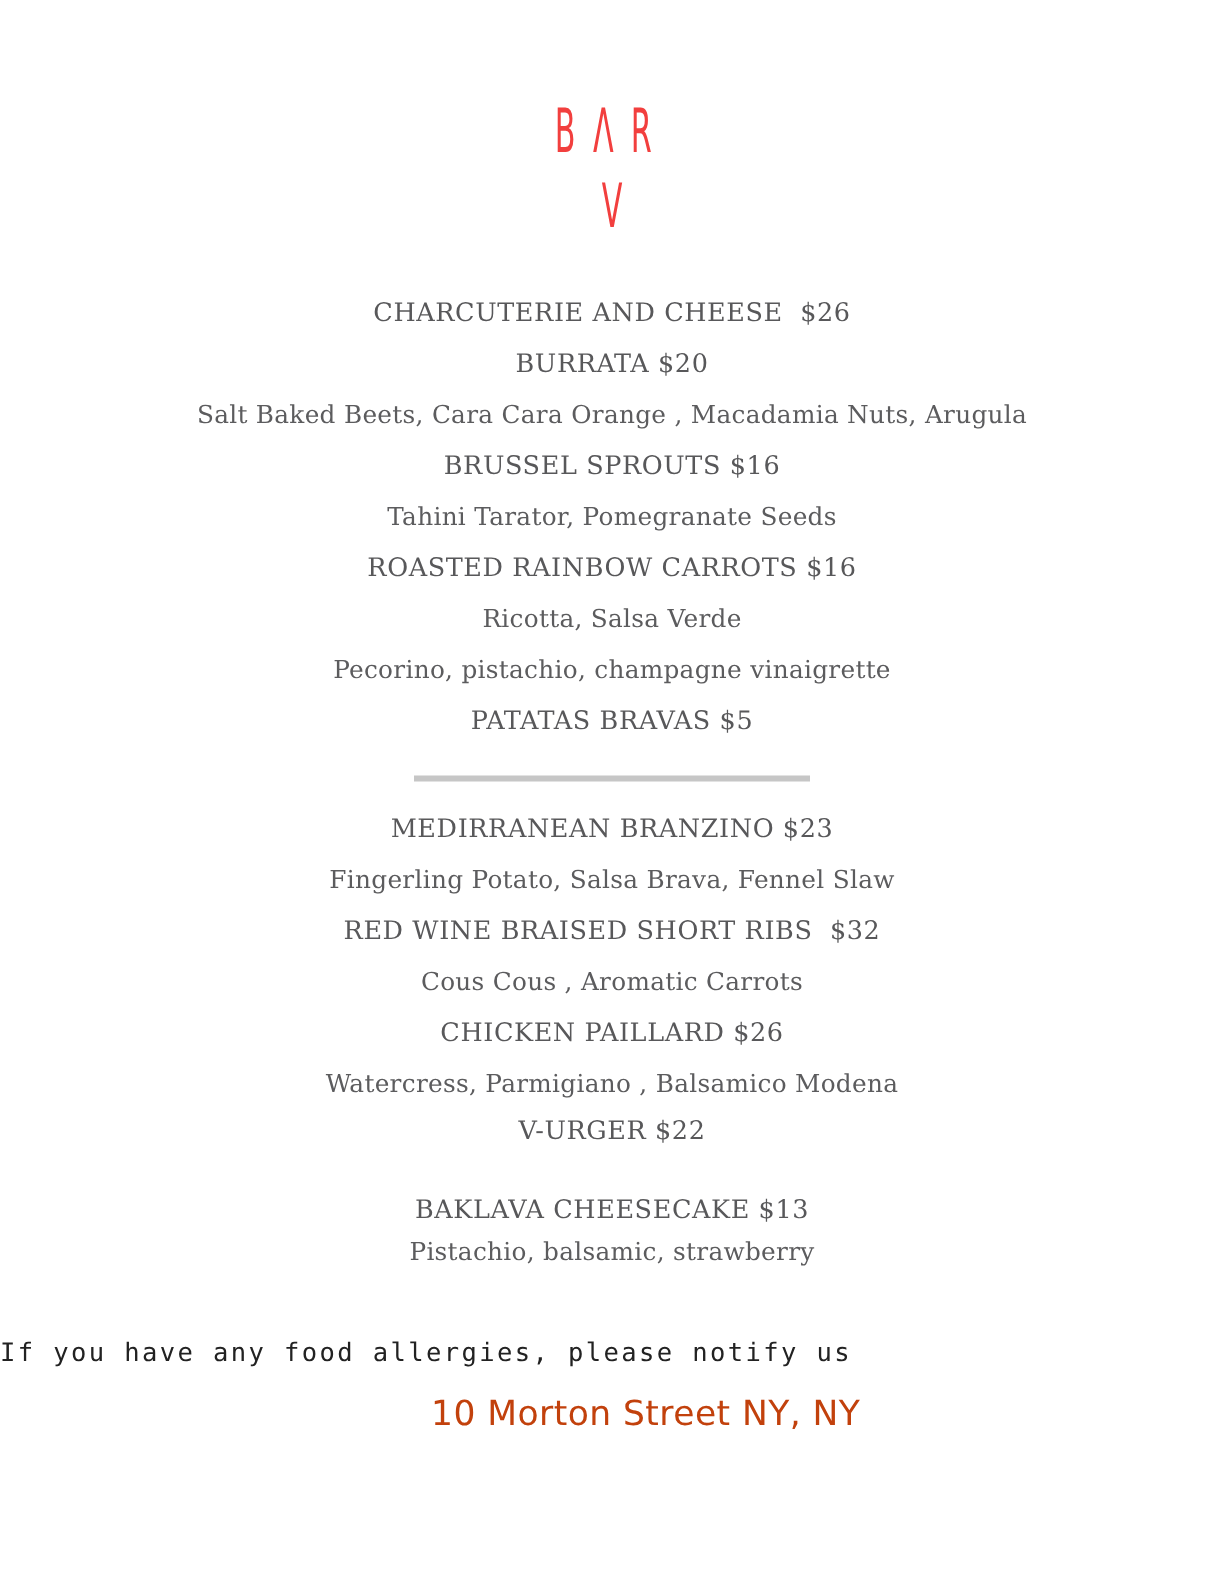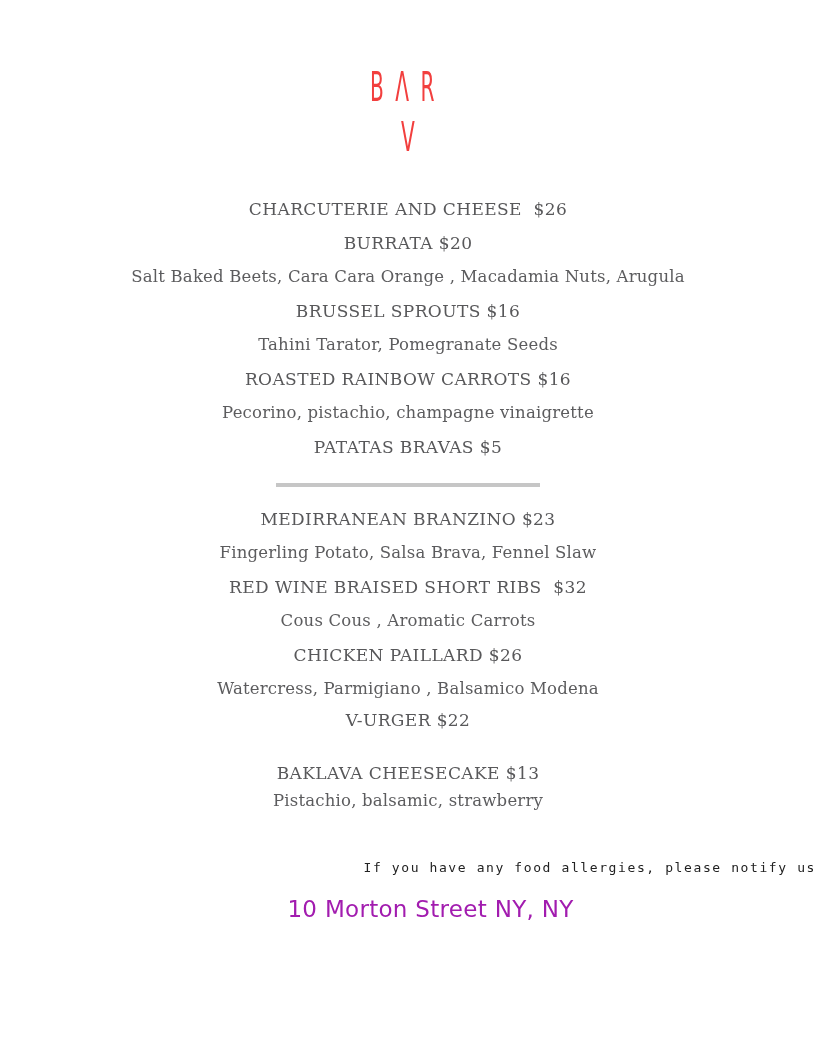--- a/index.html
+++ b/index.html
@@ -55,35 +55,35 @@
     margin: 19px auto 15px auto;
   }
   .menu-section.mains {
     margin-top: 0;
   }
   .menu-section.dessert {
     margin-top: 25px;
   }
   .allergy {
     margin-top: 42px;
-    text-align: right;
+    text-align: left;
     font-family: "DejaVu Sans Mono", monospace;
-    font-size: 13px;
+    font-size: 17px;
     line-height: 22px;
     letter-spacing: 1.6px;
     color: #222222;
   }
   .address {
     margin-top: 15px;
     text-align: center;
     font-family: "DejaVu Sans", sans-serif;
     font-size: 23px;
     line-height: 30px;
     letter-spacing: 0.3px;
-    color: #a21caf;
+    color: #c2410c;
     padding-left: 45px;
   }
 </style>
 </head>
 <body>
 
 <div class="page">
 
   <svg class="logo" width="200" height="90" viewBox="0 0 200 90" aria-hidden="true">
     <text transform="translate(100 31) scale(0.72 1.45)" letter-spacing="16">BΛR</text>
@@ -92,20 +92,21 @@
 
   <div class="menu">
 
     <section class="menu-section starters">
       <div class="item-label">CHARCUTERIE AND CHEESE  $26</div>
       <div class="item-label">BURRATA $20</div>
       <div class="item-desc">Salt Baked Beets, Cara Cara Orange , Macadamia Nuts, Arugula</div>
       <div class="item-label">BRUSSEL SPROUTS $16</div>
       <div class="item-desc">Tahini Tarator, Pomegranate Seeds</div>
       <div class="item-label">ROASTED RAINBOW CARROTS $16</div>
+      <div class="item-desc">Ricotta, Salsa Verde</div>
       <div class="item-desc">Pecorino, pistachio, champagne vinaigrette</div>
       <div class="item-label">PATATAS BRAVAS $5</div>
     </section>
 
     <div class="divider"></div>
 
     <section class="menu-section mains">
       <div class="item-label">MEDIRRANEAN BRANZINO $23</div>
       <div class="item-desc">Fingerling Potato, Salsa Brava, Fennel Slaw</div>
       <div class="item-label">RED WINE BRAISED SHORT RIBS  $32</div>

